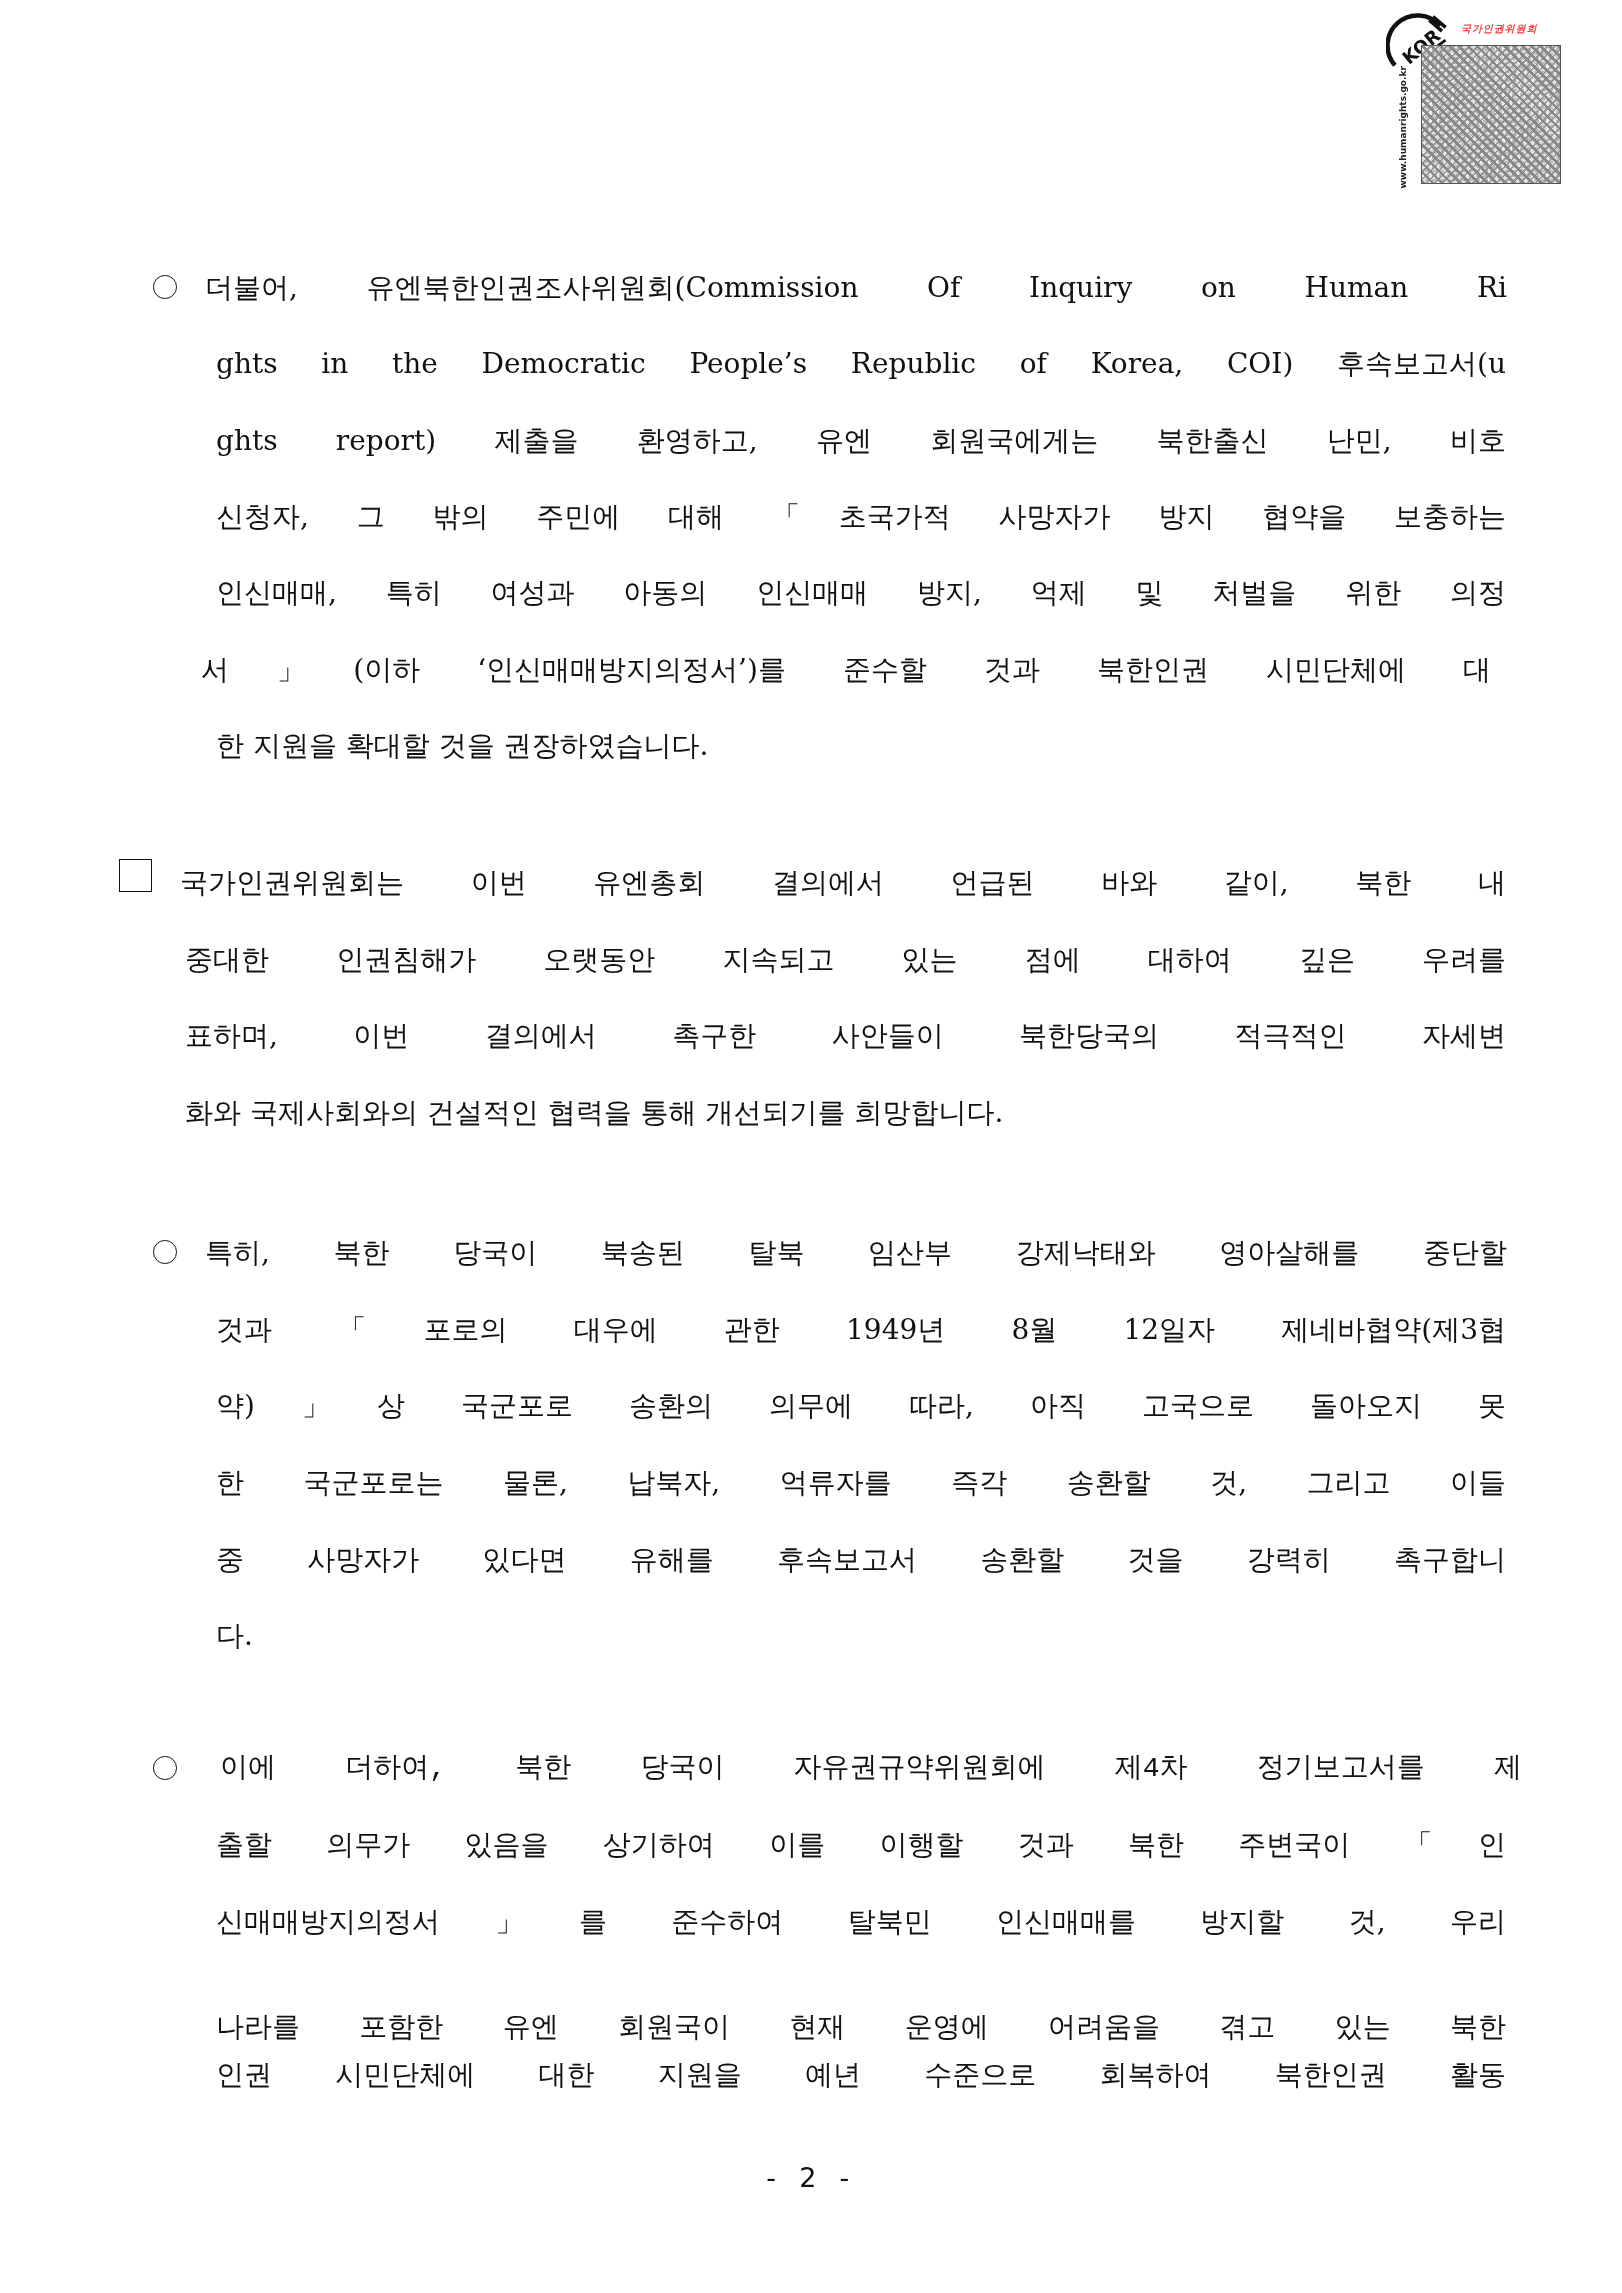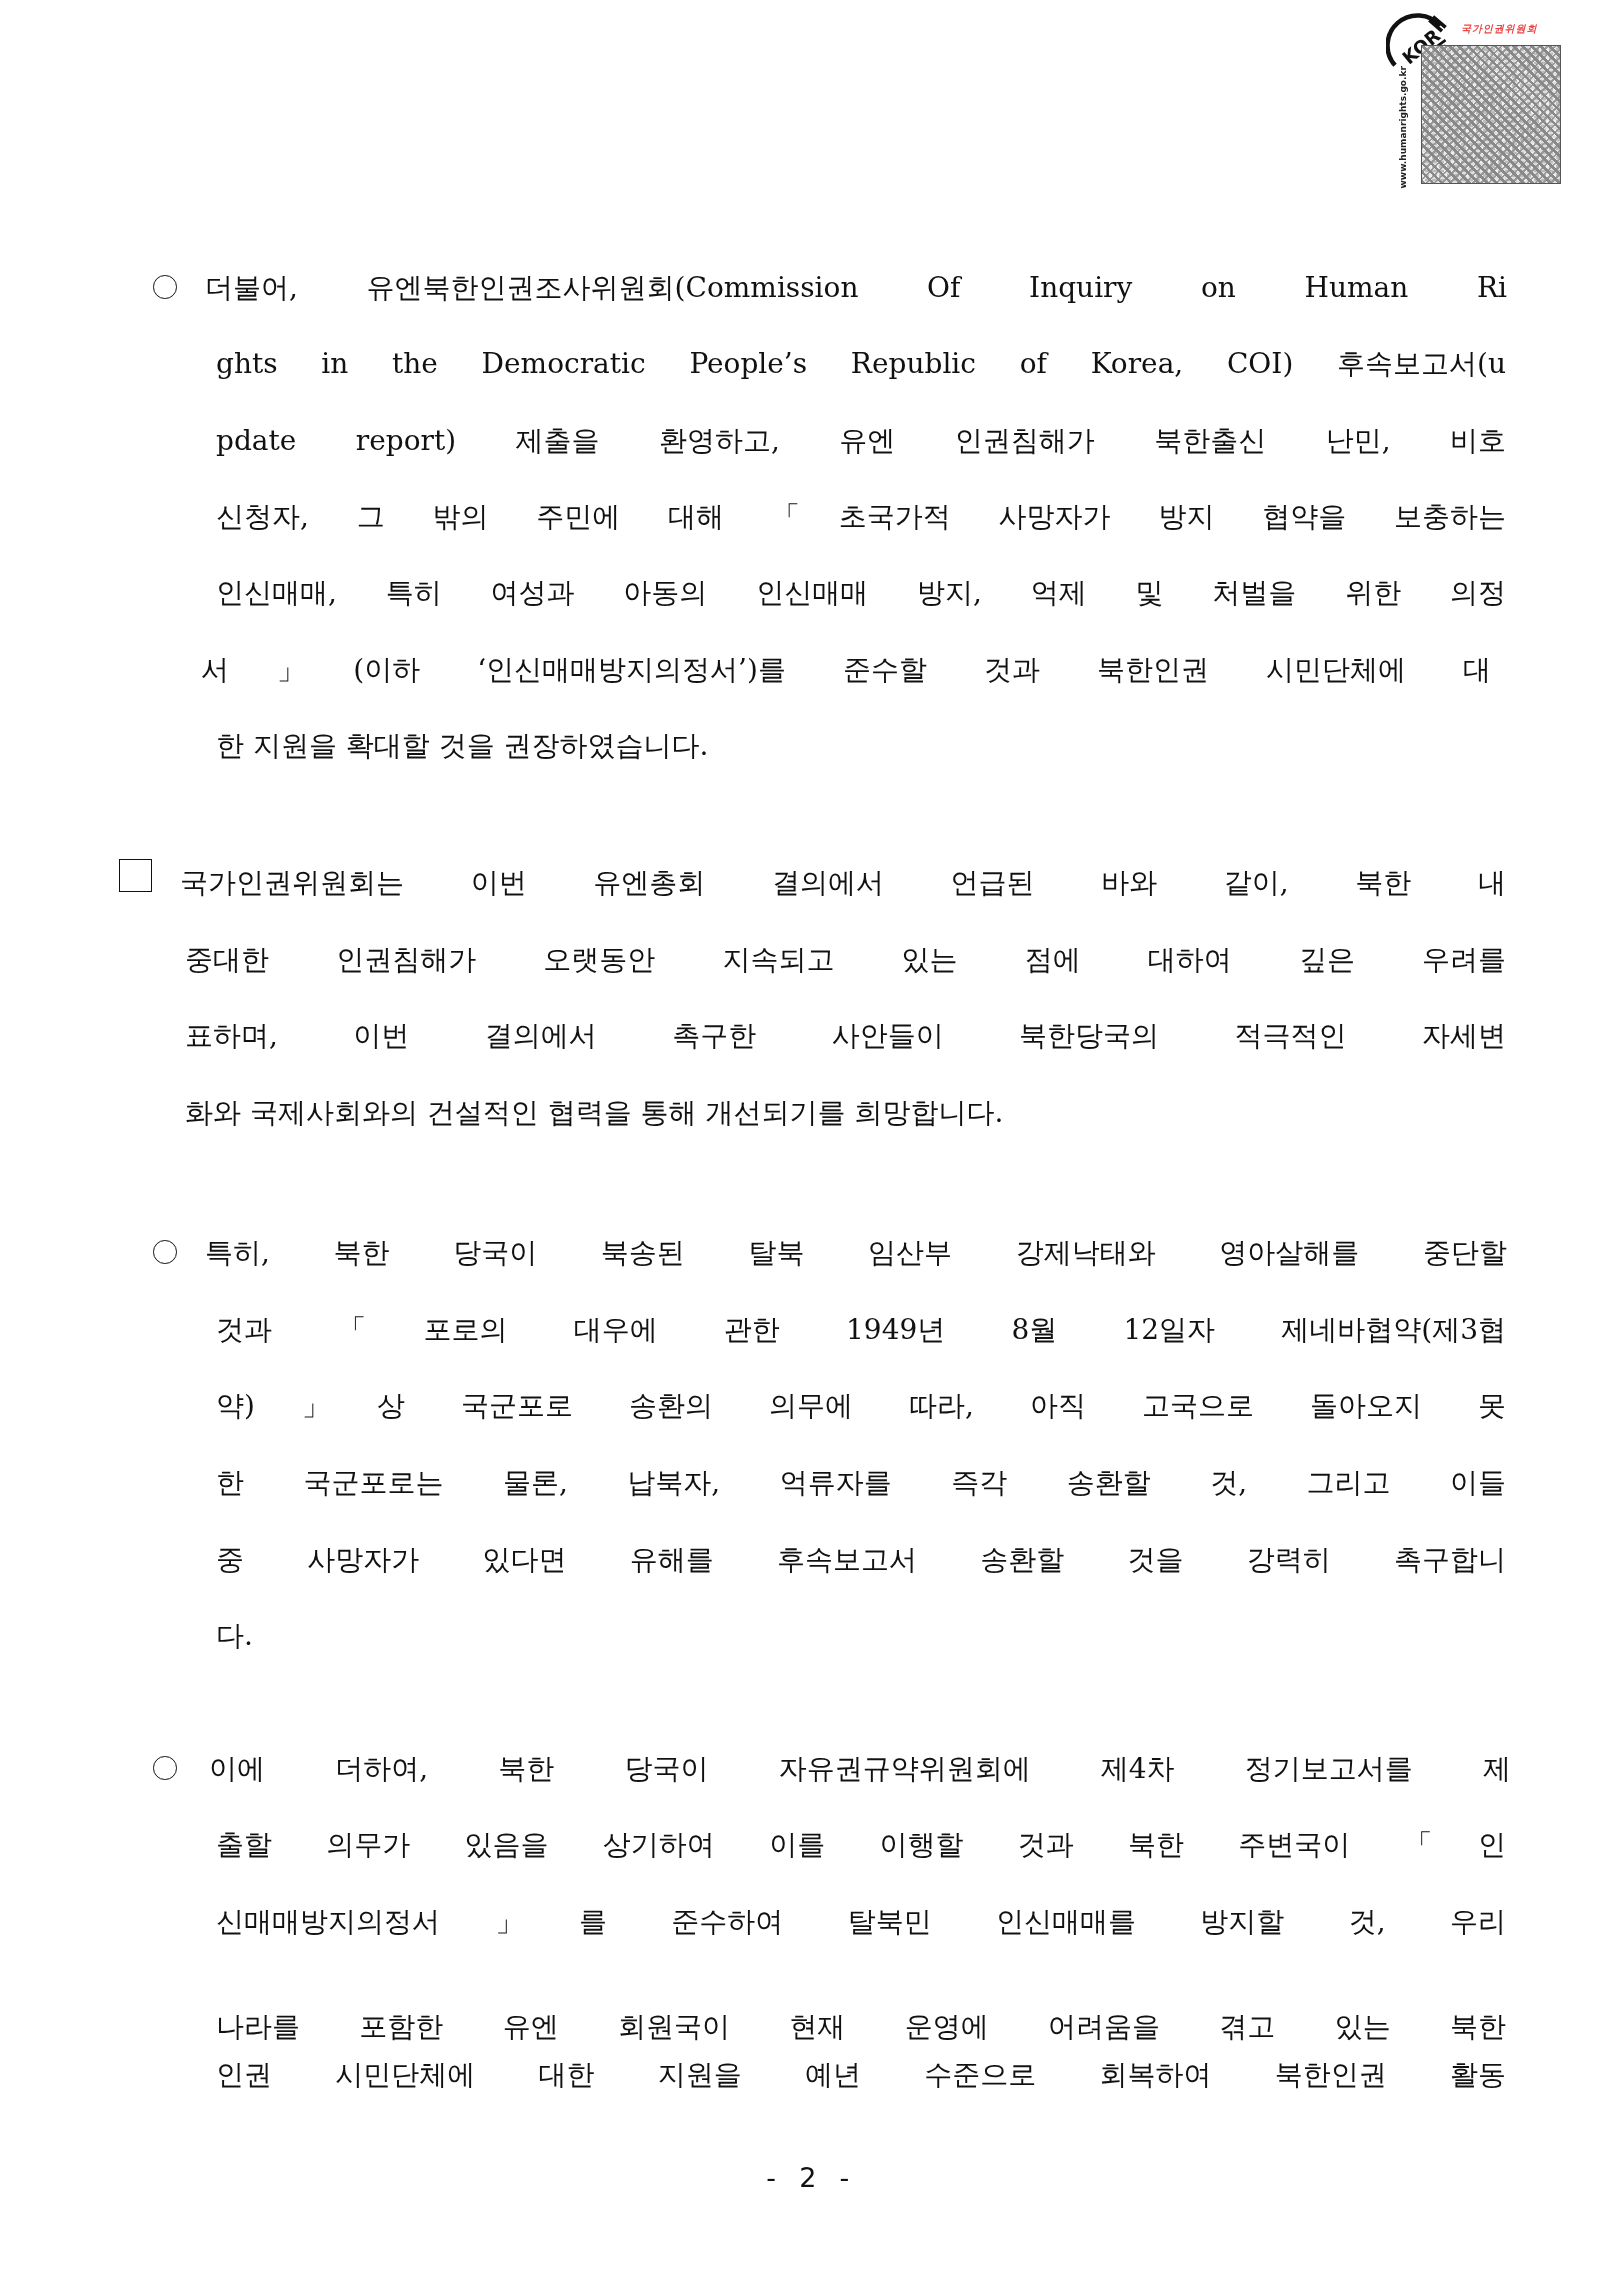--- a/index.html
+++ b/index.html
@@ -40,21 +40,21 @@
   </svg>
   <div class="org">국가인권위원회</div>
   <div class="url">www.humanrights.go.kr</div>
   <div class="qr"></div>
 </div>
 
 <div>
   <div class="bullet circle-bullet" style="left:153px; top:275px;"></div>
   <div class="line just" style="left:205px; top:262px; width:1302px;">더불어, 유엔북한인권조사위원회(Commission Of Inquiry on Human Ri</div>
   <div class="line just" style="left:216px; top:338px; width:1290px;">ghts in the Democratic People’s Republic of Korea, COI) 후속보고서(u</div>
-  <div class="line just" style="left:216px; top:415px; width:1290px;">pdate report) 제출을 환영하고, 유엔 인권침해가 북한출신 난민, 비호</div>
+  <div class="line just" style="left:216px; top:415px; width:1290px;">ghts report) 제출을 환영하고, 유엔 회원국에게는 북한출신 난민, 비호</div>
   <div class="line just" style="left:216px; top:491px; width:1290px;">신청자, 그 밖의 주민에 대해 「초국가적 사망자가 방지 협약을 보충하는</div>
   <div class="line just" style="left:216px; top:567px; width:1290px;">인신매매, 특히 여성과 아동의 인신매매 방지, 억제 및 처벌을 위한 의정</div>
   <div class="line just" style="left:201px; top:644px; width:1290px;">서」(이하 ‘인신매매방지의정서’)를 준수할 것과 북한인권 시민단체에 대</div>
   <div class="line" style="left:216px; top:720px;">한 지원을 확대할 것을 권장하였습니다.</div>
 </div>
 
 <div>
   <div class="bullet square-bullet" style="left:119px; top:859px;"></div>
   <div class="line just" style="left:180px; top:857px; width:1326px;">국가인권위원회는 이번 유엔총회 결의에서 언급된 바와 같이, 북한 내</div>
   <div class="line just" style="left:185px; top:934px; width:1321px;">중대한 인권침해가 오랫동안 지속되고 있는 점에 대하여 깊은 우려를</div>
@@ -67,21 +67,21 @@
   <div class="line just" style="left:205px; top:1227px; width:1302px;">특히, 북한 당국이 북송된 탈북 임산부 강제낙태와 영아살해를 중단할</div>
   <div class="line just" style="left:216px; top:1304px; width:1290px;">것과 「포로의 대우에 관한 1949년 8월 12일자 제네바협약(제3협</div>
   <div class="line just" style="left:216px; top:1380px; width:1290px;">약)」상 국군포로 송환의 의무에 따라, 아직 고국으로 돌아오지 못</div>
   <div class="line just" style="left:216px; top:1457px; width:1290px;">한 국군포로는 물론, 납북자, 억류자를 즉각 송환할 것, 그리고 이들</div>
   <div class="line just" style="left:216px; top:1534px; width:1290px;">중 사망자가 있다면 유해를 후속보고서 송환할 것을 강력히 촉구합니</div>
   <div class="line" style="left:216px; top:1610px;">다.</div>
 </div>
 
 <div>
   <div class="bullet circle-bullet" style="left:153px; top:1756px;"></div>
-  <div class="line just" style="left:209px; top:1743px; width:1302px;">이에 더하여, 북한 당국이 자유권규약위원회에 제4차 정기보고서를 제</div>
+  <div class="line just" style="left:220px; top:1743px; width:1302px;font-family:Liberation Mono, monospace;">이에 더하여, 북한 당국이 자유권규약위원회에 제4차 정기보고서를 제</div>
   <div class="line just" style="left:216px; top:1819px; width:1290px;">출할 의무가 있음을 상기하여 이를 이행할 것과 북한 주변국이 「인</div>
   <div class="line just" style="left:216px; top:1896px; width:1290px;">신매매방지의정서」를 준수하여 탈북민 인신매매를 방지할 것, 우리</div>
   <div class="line just" style="left:216px; top:1973px; width:1290px;margin-top:28px;">나라를 포함한 유엔 회원국이 현재 운영에 어려움을 겪고 있는 북한</div>
   <div class="line just" style="left:216px; top:2049px; width:1290px;">인권 시민단체에 대한 지원을 예년 수준으로 회복하여 북한인권 활동</div>
 </div>
 
 <div class="page-num">- 2 -</div>
 
 
 </body></html>

